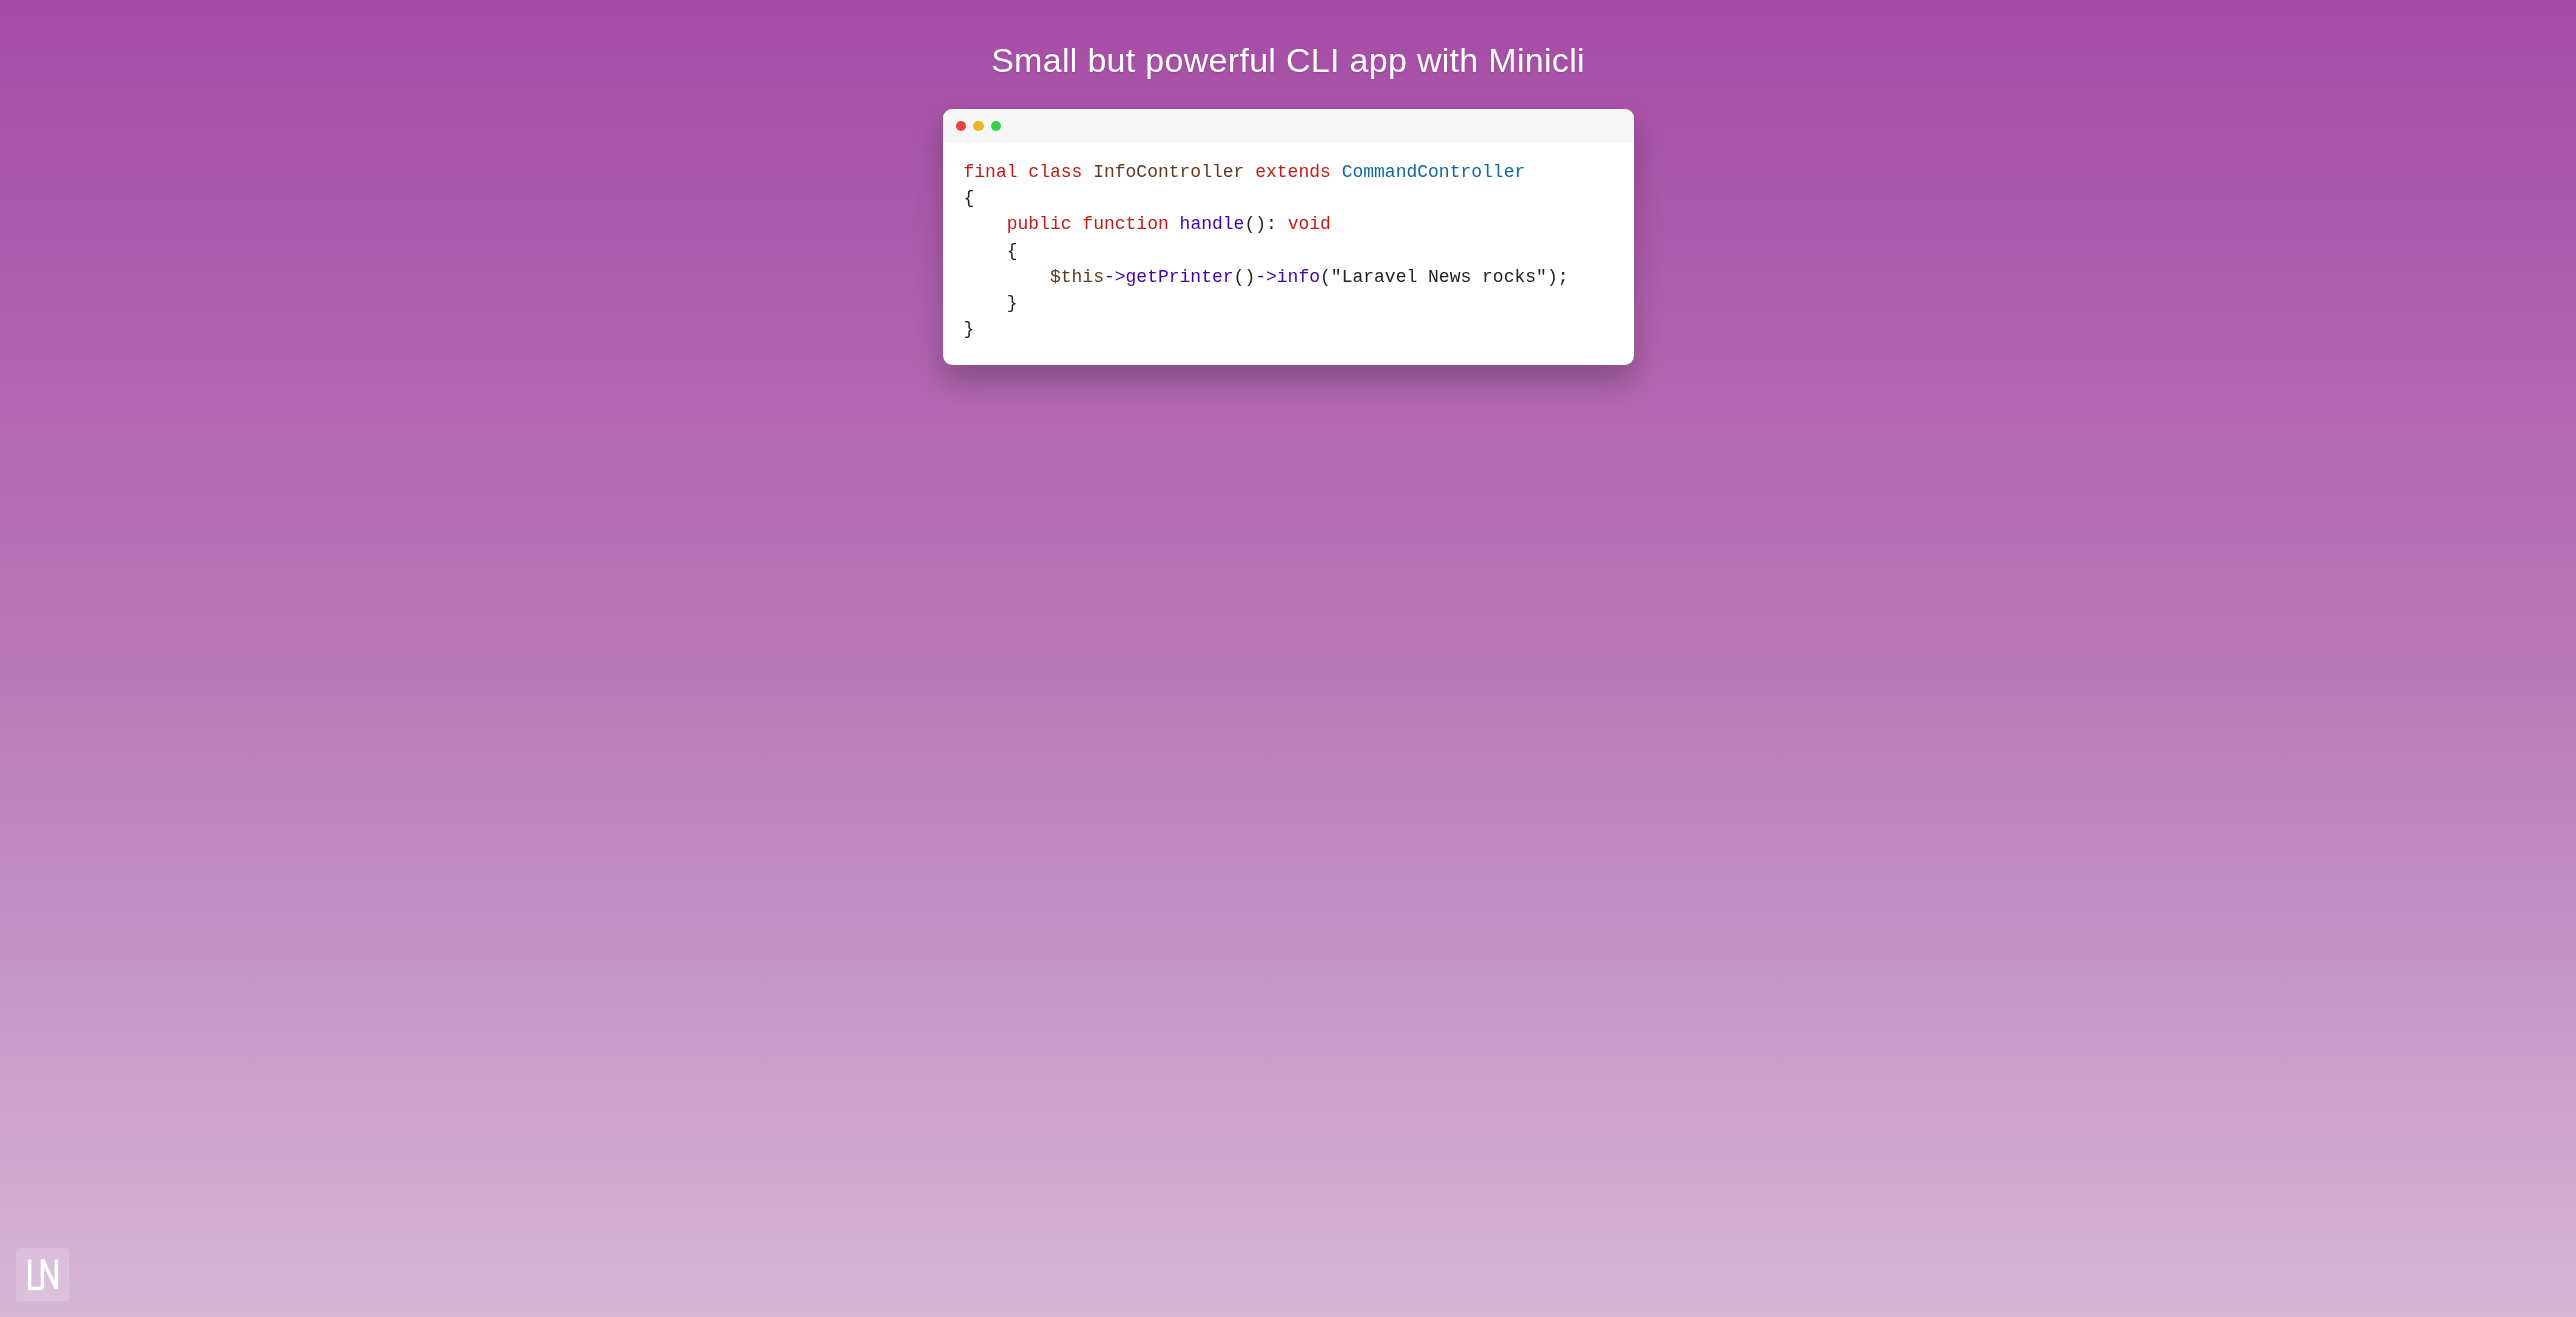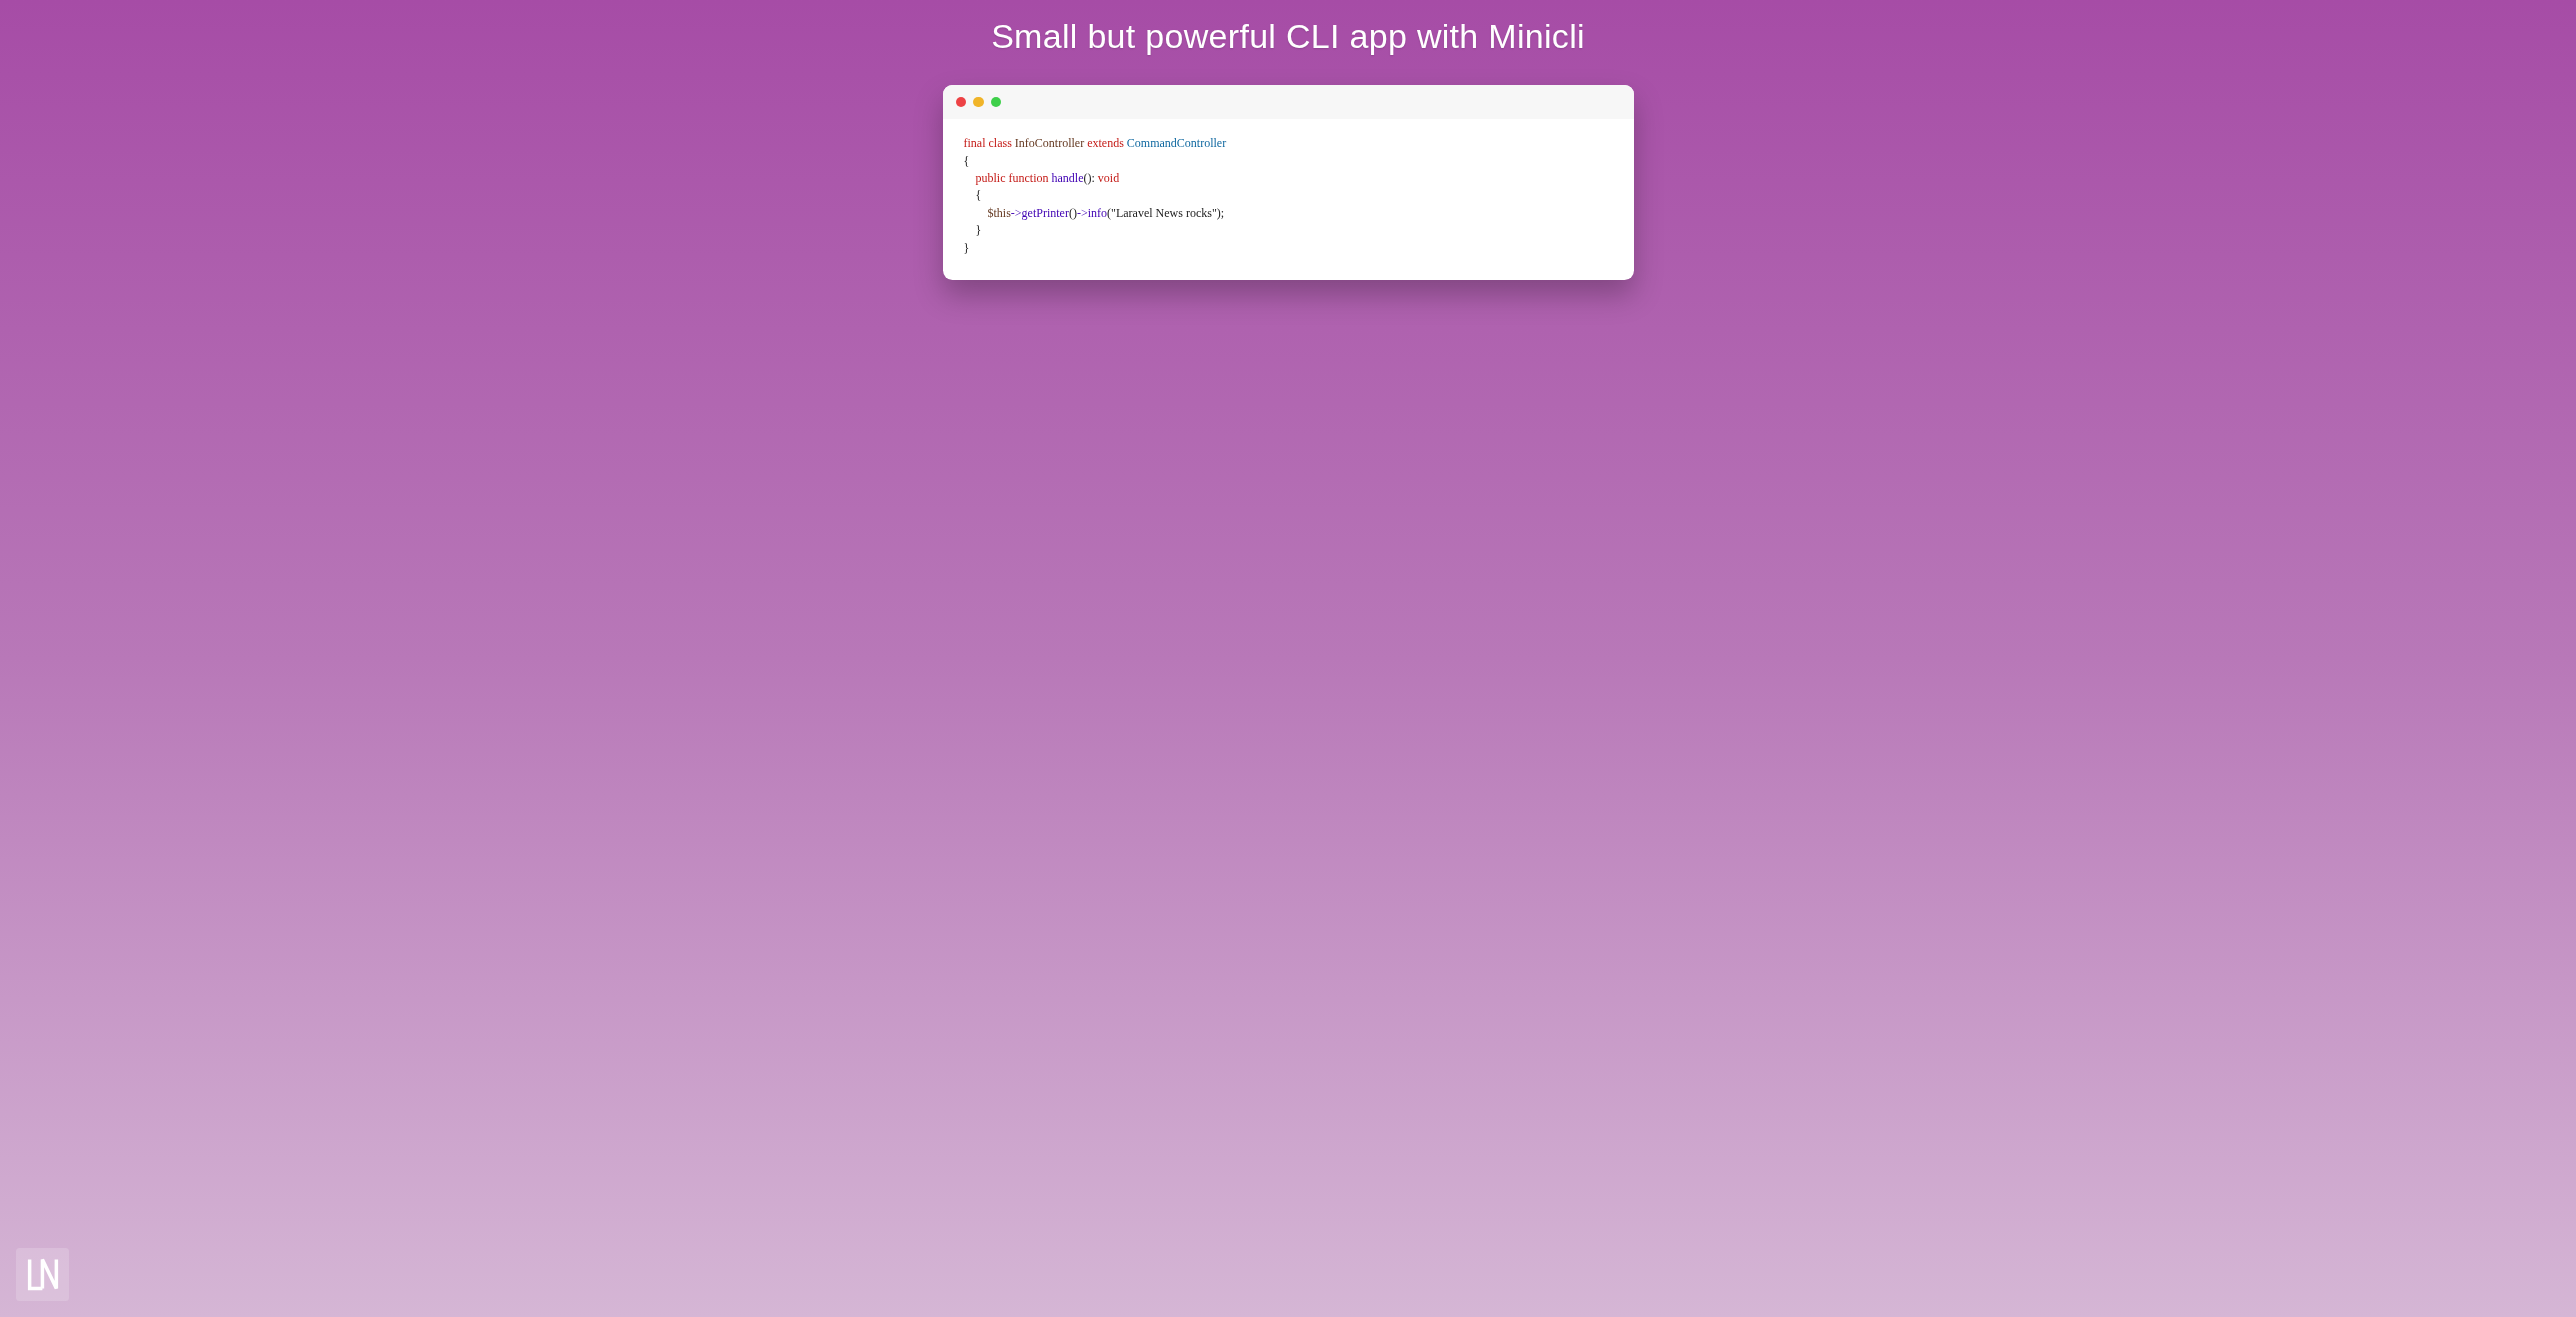--- a/index.html
+++ b/index.html
@@ -8,21 +8,21 @@
     background: linear-gradient(to bottom, #a64ca6 0%, #b878b8 50%, #d5b6d5 100%);
     font-family: -apple-system, BlinkMacSystemFont, "Segoe UI", sans-serif;
     position: relative;
     overflow: hidden;
   }
   .title {
     text-align: center;
     color: #ffffff;
     font-size: 34px;
     font-weight: 400;
-    padding-top: 17px;
+    padding-top: 41px;
     letter-spacing: 0.3px;
     text-shadow: 0 0.6px 1.8px rgba(0,0,0,0.15);
     font-stretch: semi-condensed;
   }
   .window {
     width: 691px;
     margin: 29px auto 0 auto;
     background: #ffffff;
     border-radius: 9.4px;
     box-shadow: 0 14.6px 29px rgba(0,0,0,0.25);
@@ -38,22 +38,22 @@
   .dot {
     width: 10.5px;
     height: 10.5px;
     border-radius: 50%;
   }
   .dot.red { background: #ed4245; }
   .dot.yellow { background: #f0b429; }
   .dot.green { background: #3ecf4a; }
   .code-area {
     padding: 16.4px 21px 23.4px 21px;
-    font-family: Liberation Serif, serif;
-    font-size: 12px;
+    font-family: Liberation Mono, monospace;
+    font-size: 18px;
     line-height: 1.45;
     white-space: pre;
     color: #222;
   }
   .tk-kw      { color: #c41a16; }
   .tk-type    { color: #643820; }
   .tk-func    { color: #3f00b3; }
   .tk-class   { color: #0f68a0; }
   .tk-str     { color: #222; }
   .tk-var     { color: #643820; }

